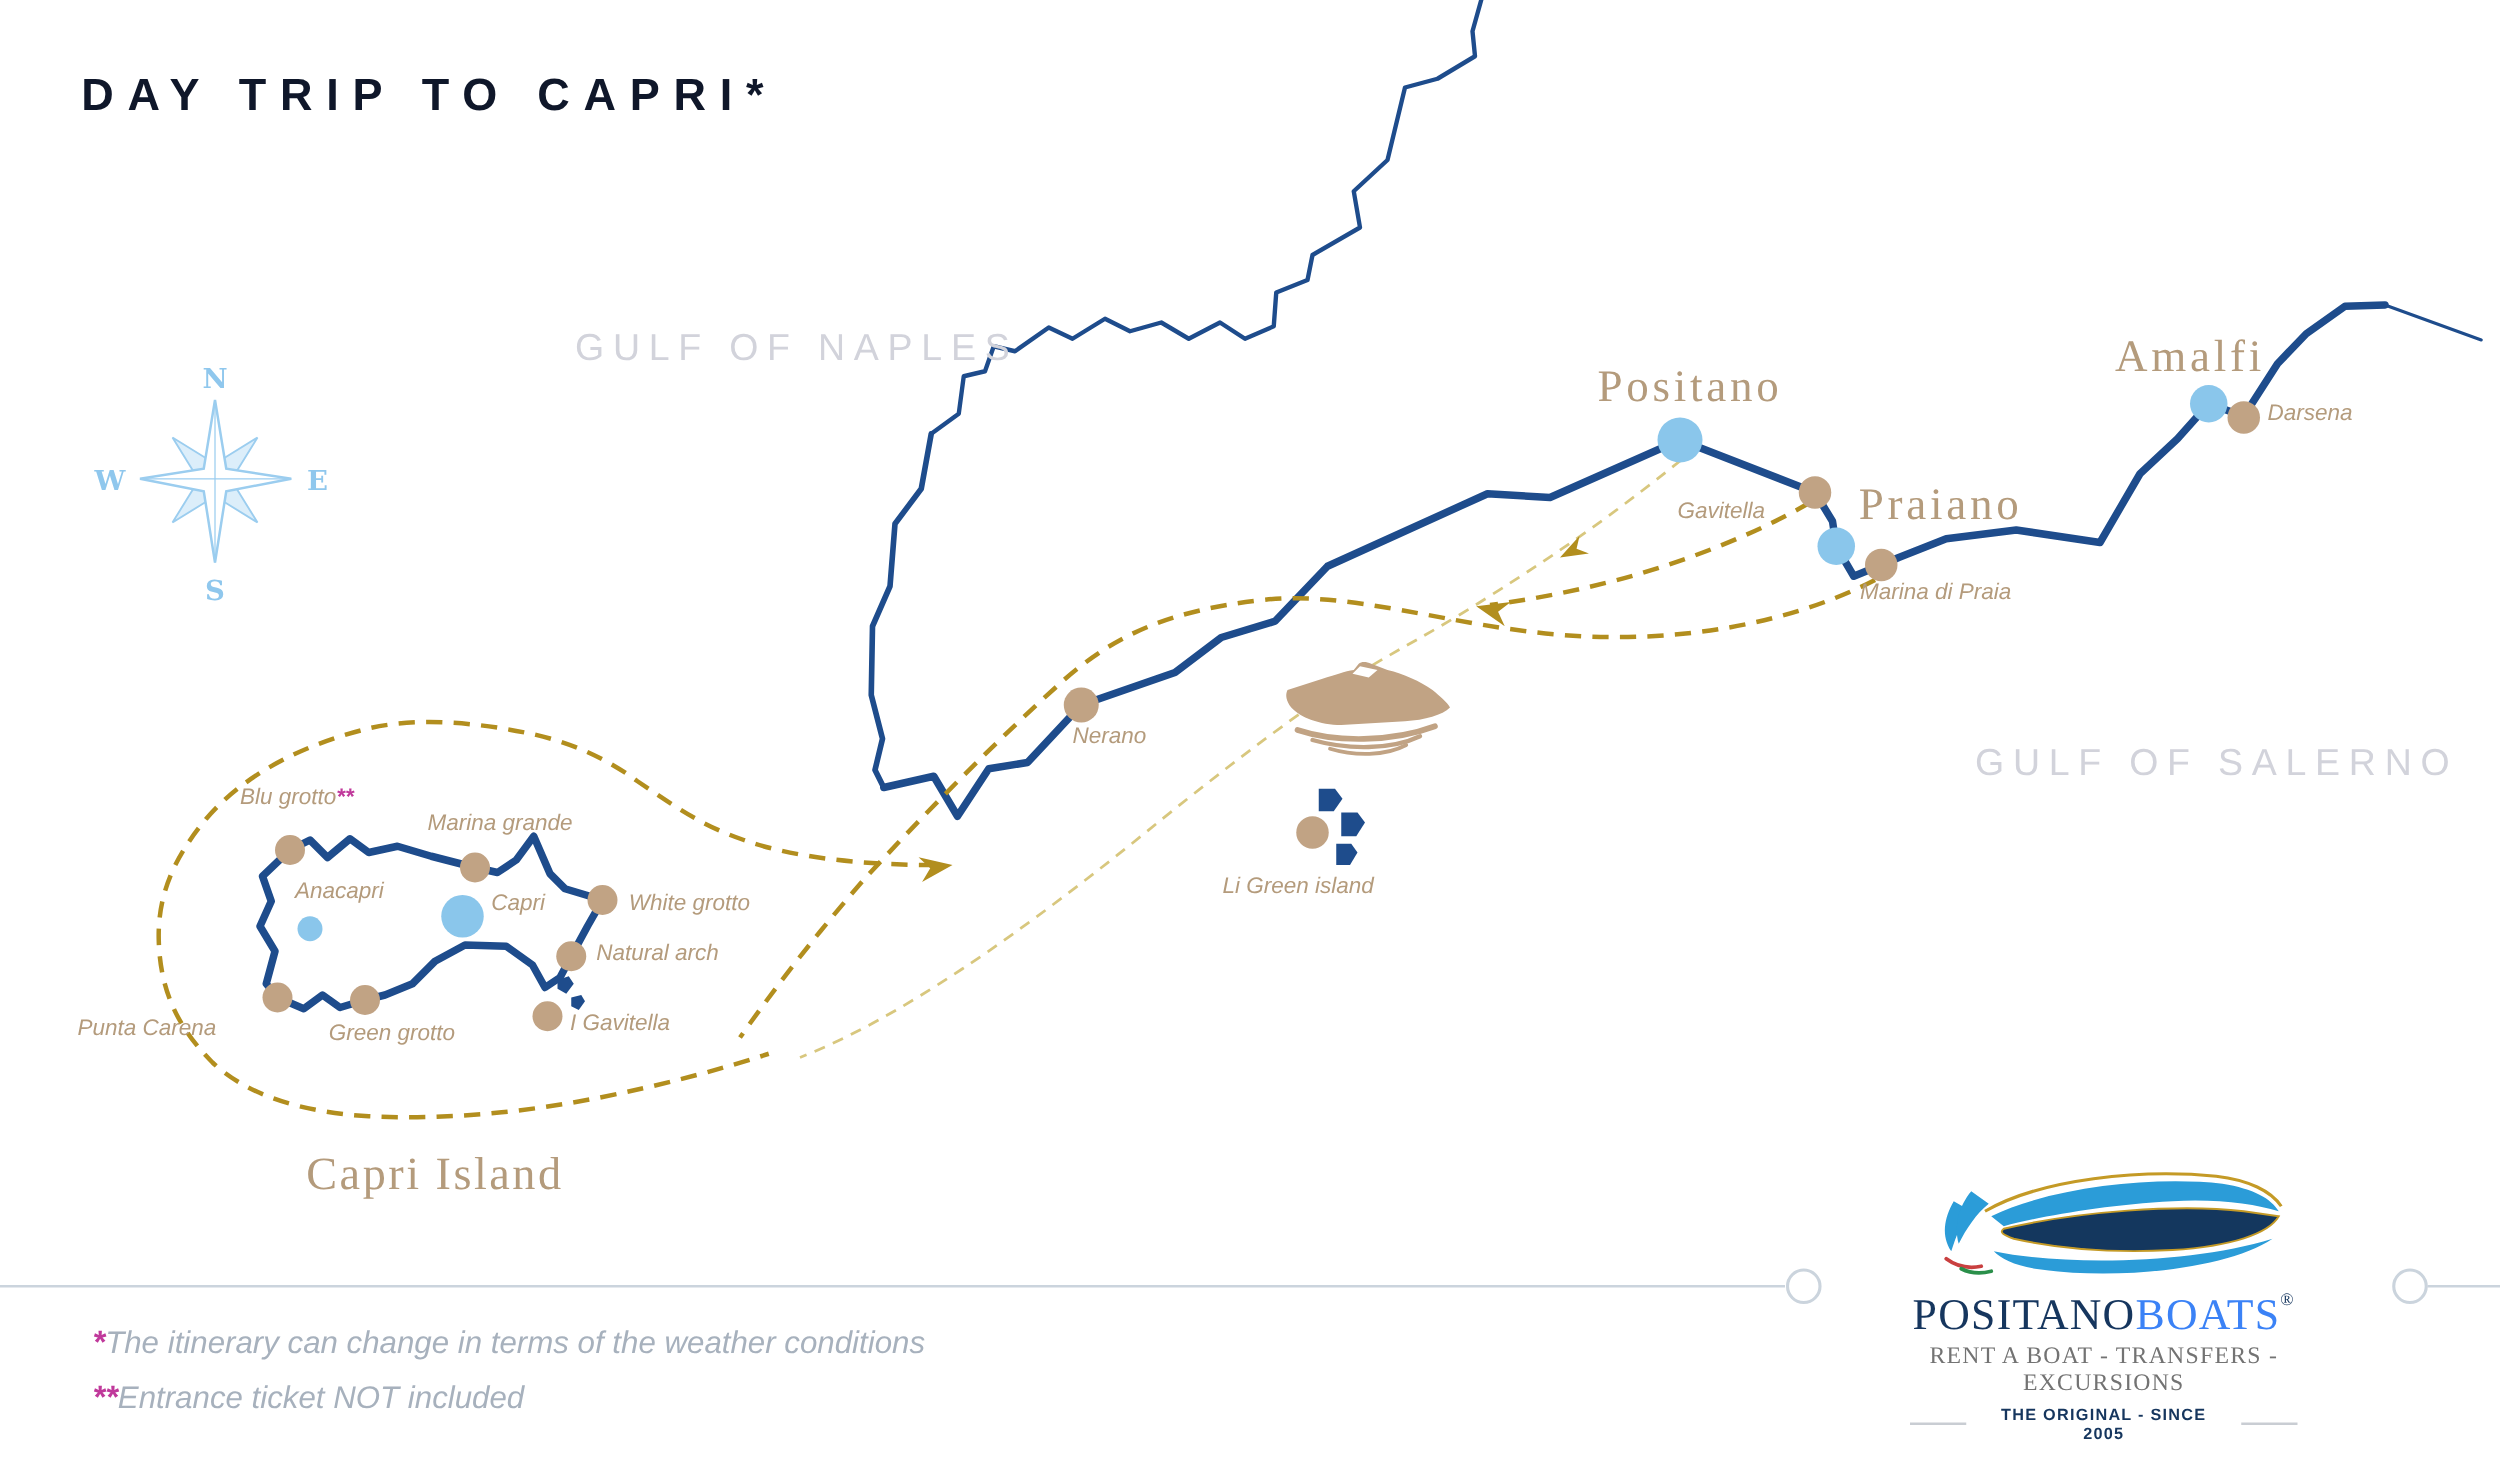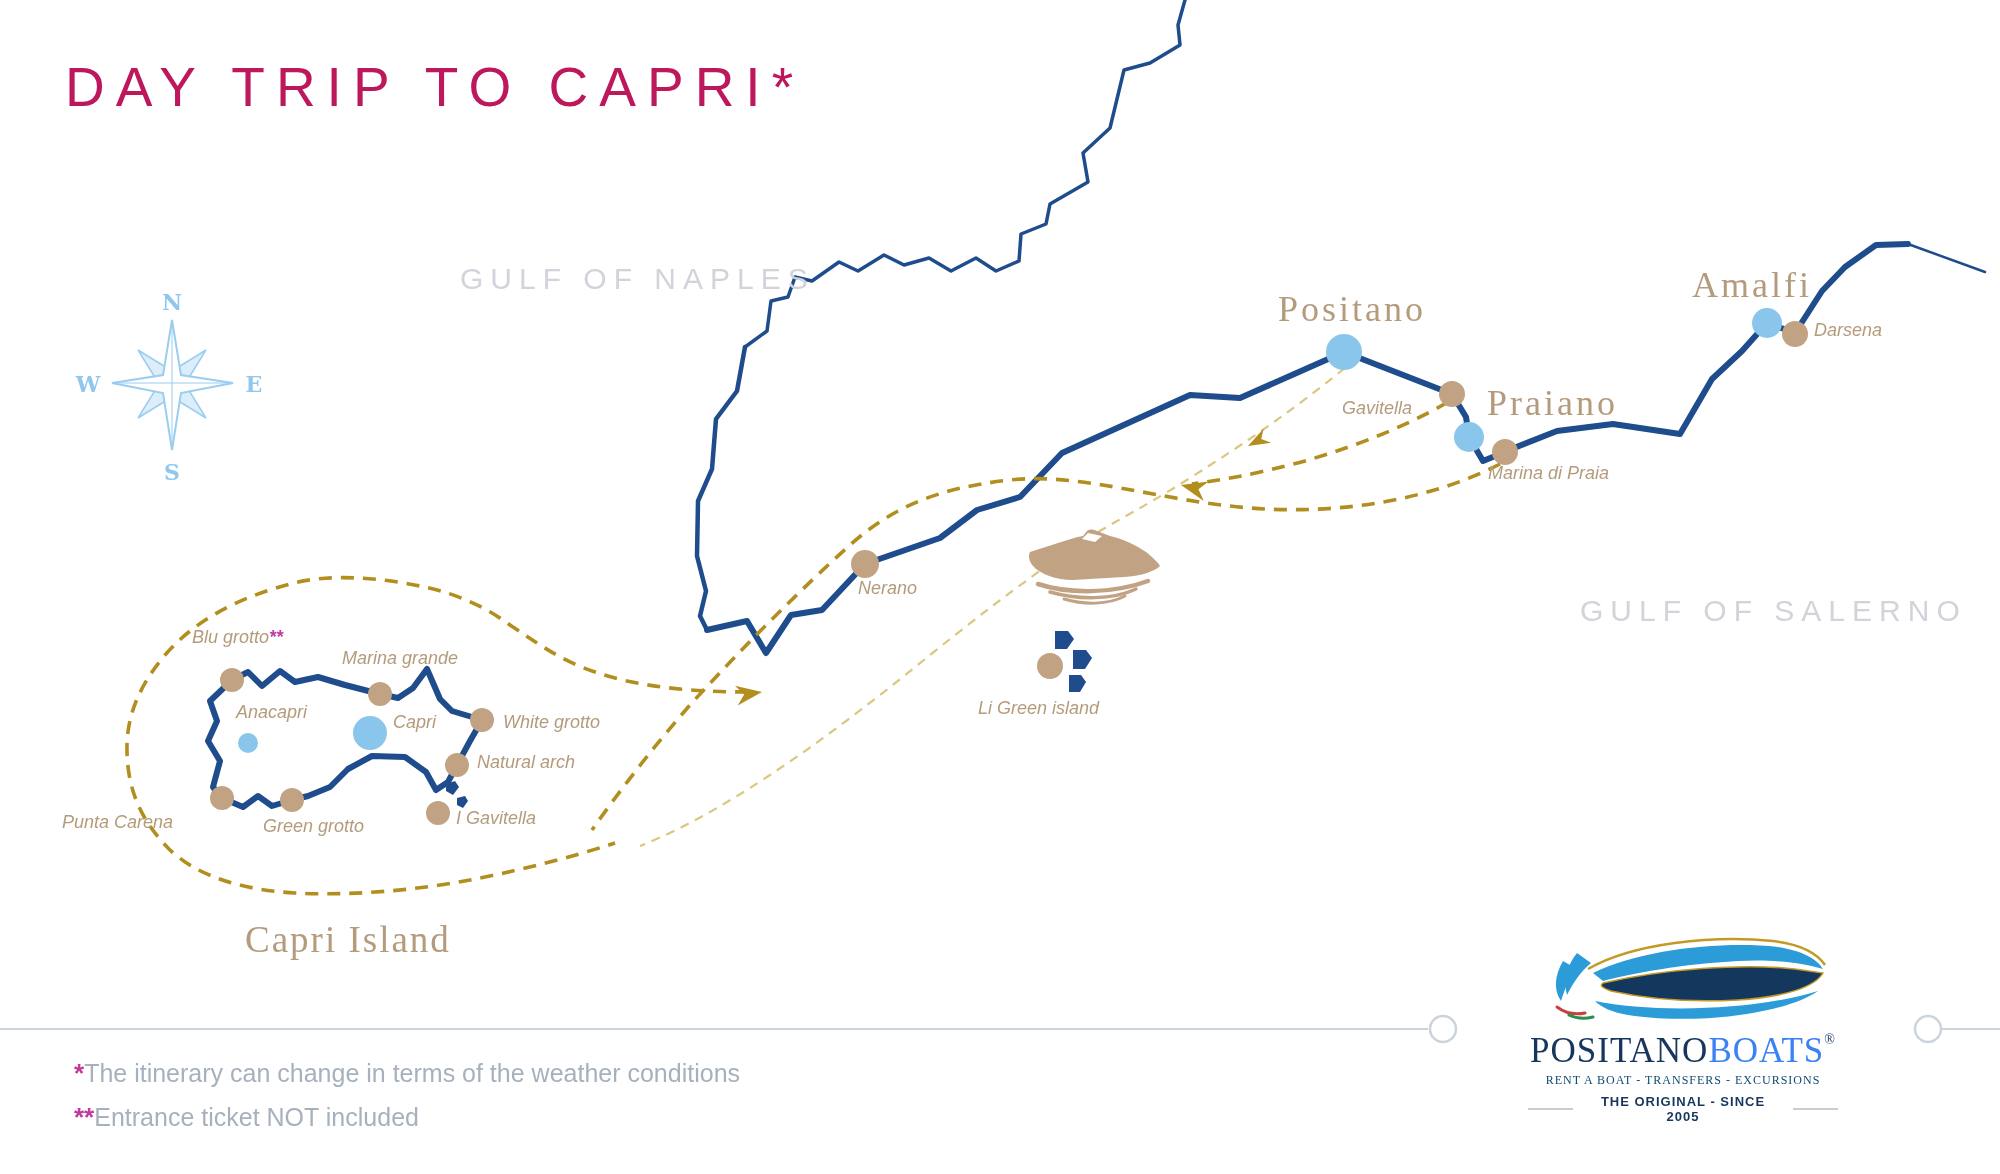--- a/index.html
+++ b/index.html
@@ -1,35 +1,35 @@
 <!DOCTYPE html>
 <html><head>
 <meta charset="utf-8">
 <style>
   html,body{margin:0;padding:0;background:#fff;}
   #map{position:relative;width:2000px;height:1174px;background:#ffffff;overflow:hidden;
        font-family:"Liberation Sans",sans-serif;}
   #baseSvg{position:absolute;left:0;top:0;}
   .abs{position:absolute;white-space:nowrap;}
-  .page-title{font-size:55px;font-weight:400;letter-spacing:11px;color:#be185d;
+  .page-title{font-size:36px;font-weight:700;letter-spacing:11px;color:#0f172a;
               font-family:"Liberation Sans",sans-serif;}
   .lbl-sea{font-size:30px;letter-spacing:7px;color:#D2D3DB;font-weight:400;}
   .lbl-town{font-family:"Liberation Serif",serif;font-size:36px;letter-spacing:3px;color:#B49B7C;font-weight:400;}
   .lbl-point{font-style:italic;font-size:18px;color:#B49B7C;font-weight:500;}
   .lbl-island{font-family:"Liberation Serif",serif;font-size:37px;letter-spacing:2px;color:#B49B7C;}
   .mark{color:#C0399B;font-weight:700;}
-  .footnote{font-size:25px;color:#A7B1BD;}
+  .footnote{font-style:italic;font-size:25px;color:#A7B1BD;}
   .footnote .mark{font-size:26px;}
   
   #logo{position:absolute;left:1528px;top:933px;width:310px;text-align:center;}
   .brand-line{font-family:"Liberation Serif",serif;font-size:35px;letter-spacing:1px;line-height:1.05;}
   .brand-primary{color:#16365E;}
   .brand-secondary{color:#3b82f6;}
   .brand-reg{font-size:14px;color:#16365E;vertical-align:top;}
-  .brand-tagline{font-family:"Liberation Serif",serif;font-size:12px;letter-spacing:1px;color:#0c4a6e;margin-top:3px;}
+  .brand-tagline{font-family:"Liberation Serif",serif;font-size:19px;letter-spacing:1px;color:#737373;margin-top:3px;}
   .brand-since{display:flex;align-items:center;justify-content:center;gap:10px;margin-top:6px;}
   .brand-since .txt{font-size:13px;font-weight:700;color:#16365E;letter-spacing:1px;}
   .brand-since .rule{width:46px;height:2px;background:#C9CDD3;}
 </style>
 </head>
 <body>
 
 <div id="map">
 
   <svg id="baseSvg" width="2000" height="1174" viewBox="0 0 2000 1174">

